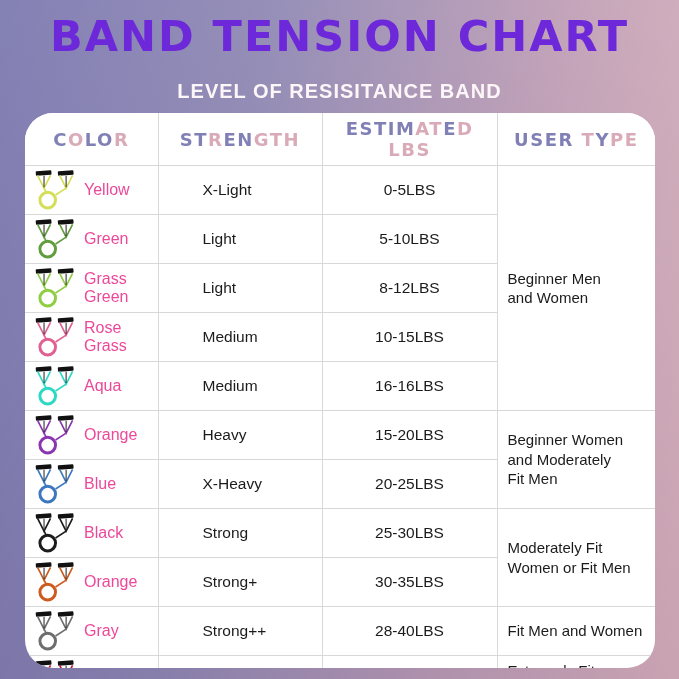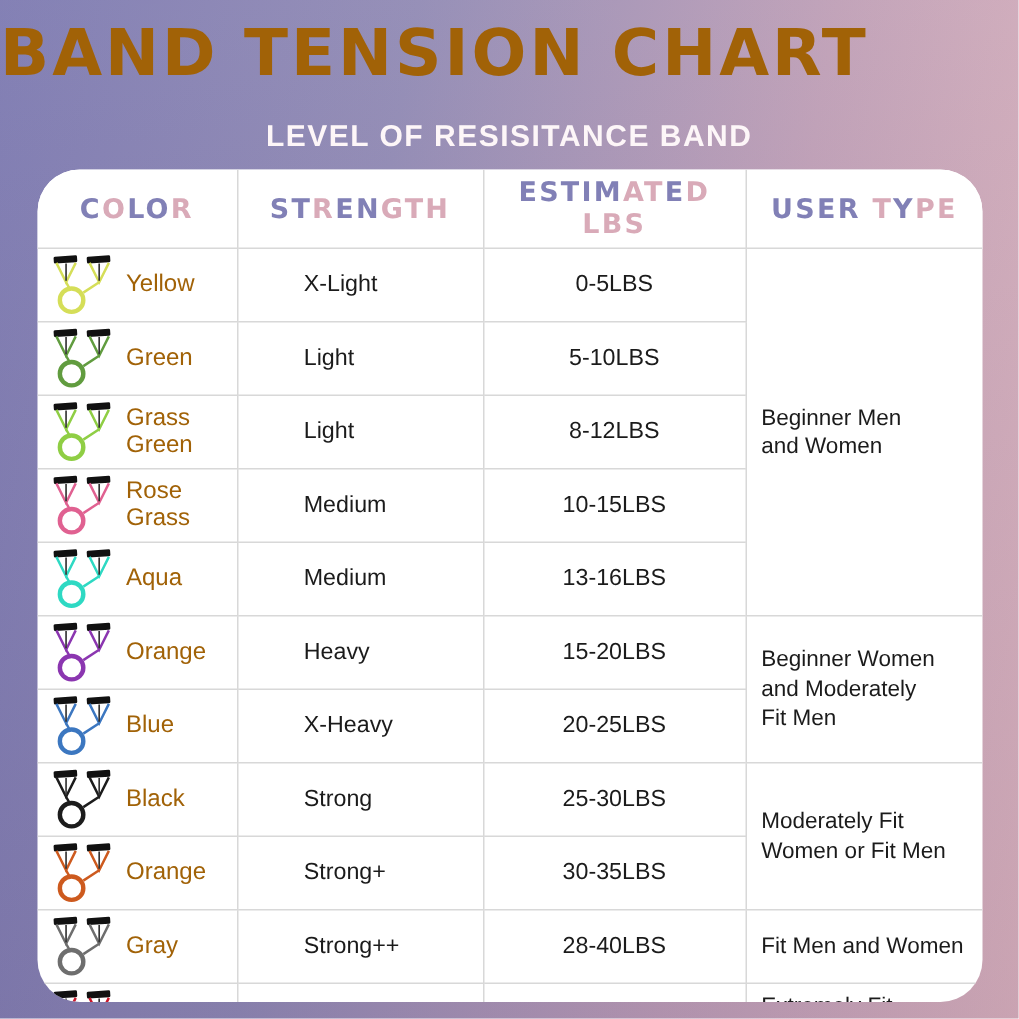--- a/index.html
+++ b/index.html
@@ -7,25 +7,26 @@
     width: 679px; height: 679px;
     overflow: hidden;
     position: relative;
     font-family: "Liberation Sans", sans-serif;
     background:
       linear-gradient(to bottom, rgba(255,255,255,0.05) 0%, rgba(40,25,90,0.10) 100%),
       linear-gradient(100deg, #7d7ab1 0%, #918ab4 35%, #bf9fb6 70%, #dcb3bc 100%);
   }
   .title {
     margin-top: 13px;
+    text-align: center;
     font-family: "DejaVu Sans", sans-serif;
     font-weight: 800;
     font-size: 43px;
     letter-spacing: 2px;
-    color: #a16207;
+    color: #6d28d9;
     line-height: 1.1;
   }
   .subtitle {
     margin-top: 20px;
     text-align: center;
     font-weight: 700;
     font-size: 20px;
     letter-spacing: 1px;
     color: #fdf6f8;
   }
@@ -62,21 +63,21 @@
     background: #ffffff;
   }
   td {
     color: #1b1b1b;
     font-size: 15.5px;
     vertical-align: middle;
     height: 44px;
   }
   td.cell-color { padding: 2px 2px 2px 8px; }
   .color-wrap { display: flex; align-items: center; gap: 5px; }
-  .band-name { font-size: 16px; white-space: pre-line; line-height: 1.15; color: #a16207; }
+  .band-name { font-size: 16px; white-space: pre-line; line-height: 1.15; color: #ec4899; }
   td.cell-strength { padding-left: 44px; }
   td.cell-lbs { text-align: center; }
   td.cell-user {
     padding-left: 10px; padding-right: 12px;
     font-size: 15px; line-height: 1.3;
     white-space: pre-line;
   }
   .band-icon { display: block; flex: 0 0 auto; }
 </style>
 </head>
@@ -197,21 +198,21 @@
     <path d="M12 6.5 L12 19" stroke="#333" stroke-width="1.2"></path>
     <path d="M36 6.5 L36 19" stroke="#333" stroke-width="1.2"></path>
     <path d="M12 20 L14.5 24.5" stroke="#2ed9c3" stroke-width="1.8"></path>
     <path d="M36 20 L24.5 27.5" stroke="#2ed9c3" stroke-width="1.8"></path>
     <circle cx="16" cy="33" r="8.5" fill="none" stroke="#2ed9c3" stroke-width="3.2"></circle>
   </svg>
               <span class="band-name">Aqua</span>
             </div>
           </td>
           <td class="cell-strength">Medium</td>
-          <td class="cell-lbs">13-16LBS</td>
+          <td class="cell-lbs">16-16LBS</td>
         </tr>
         <tr>
           <td class="cell-color">
             <div class="color-wrap">
               <svg class="band-icon" width="46" height="42" viewBox="0 0 50 44">
     <rect x="3" y="1" width="17" height="5" rx="1" fill="#111111" transform="rotate(-4 11 3)"></rect>
     <rect x="27" y="1" width="17" height="5" rx="1" fill="#111111" transform="rotate(-4 35 3)"></rect>
     <path d="M5 6 L12 20 L19 6" fill="none" stroke="#8b36b0" stroke-width="1.8"></path>
     <path d="M29 6 L36 20 L43 6" fill="none" stroke="#8b36b0" stroke-width="1.8"></path>
     <path d="M12 6.5 L12 19" stroke="#333" stroke-width="1.2"></path>

